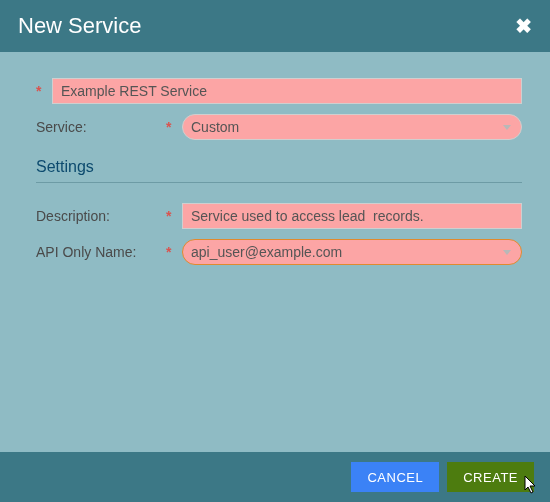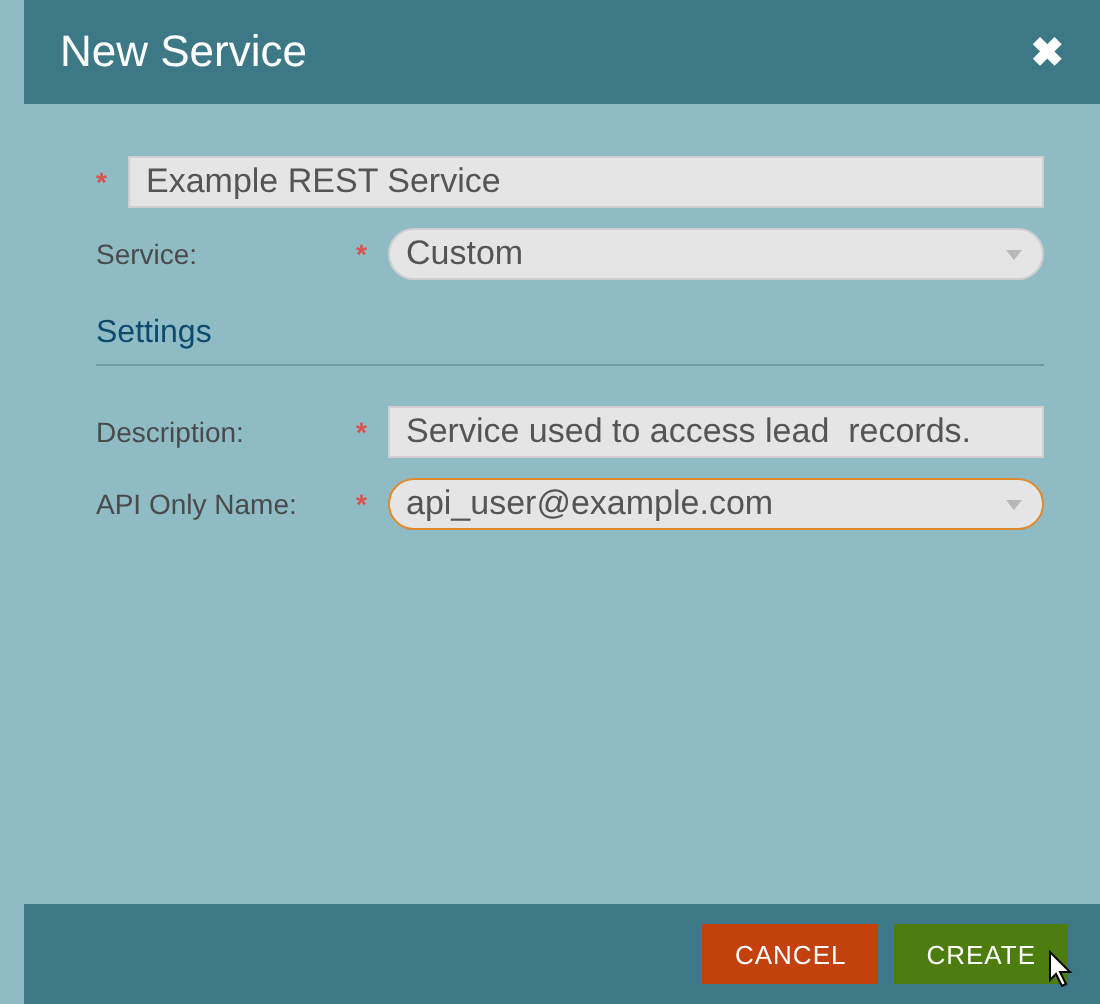--- a/index.html
+++ b/index.html
@@ -1,34 +1,34 @@
 <!DOCTYPE html>
 <html><head>
 <meta charset="utf-8">
 <style>
   * { box-sizing: border-box; margin: 0; padding: 0; }
   html, body { width: 550px; height: 502px; font-family: Arial, Helvetica, sans-serif; }
-  .dialog { width: 550px; height: 502px; background: #8fbbc4; display: flex; flex-direction: column; padding-left: 12px; }
+  .dialog { width: 550px; height: 502px; background: #8fbbc4; display: flex; flex-direction: column; }
   .titlebar { background: #3c7886; height: 52px; display: flex; align-items: center; justify-content: space-between; padding: 0 18px; }
   .titlebar h1 { color: #ffffff; font-weight: 400; font-size: 22px; }
   .close { color: #ffffff; font-size: 20px; font-weight: 700; cursor: pointer; }
   .body { flex: 1; padding: 26px 28px 10px 36px; color: #4a4a4a; font-size: 14px; }
   .row { display: flex; align-items: center; margin-bottom: 10px; }
   .lbl { width: 130px; color: #4a4a4a; }
   .req { width: 16px; color: #d9534f; font-weight: 700; text-align: left; }
   .field { flex: 1; position: relative; }
-  .field input, .field .select { width: 100%; height: 26px; border: 1px solid #cfcfcf; background: #e5e5e5; padding: 3px 8px; font-size: 17px; color: #555; font-family: inherit; }
+  .field input, .field .select { width: 100%; height: 26px; border: 1px solid #cfcfcf; background: #fca5a5; padding: 3px 8px; font-size: 14px; color: #555; font-family: inherit; }
   .field .select { display: flex; align-items: center; justify-content: space-between; cursor: pointer; border-radius: 13px; }
   .field .select.focus { border: 1px solid #e08a2e; }
   .caret { width: 0; height: 0; border-left: 4px solid transparent; border-right: 4px solid transparent; border-top: 5px solid #b8b8b8; margin-right: 2px; }
   .section { margin-top: 18px; margin-bottom: 20px; }
   .section h2 { font-weight: 400; font-size: 16px; color: #0c4a6e; padding-bottom: 6px; border-bottom: 1px solid #6d9ba5; }
   .footer { background: #3c7886; height: 50px; display: flex; align-items: center; justify-content: flex-end; padding: 0 16px; gap: 8px; }
   .btn { border: none; height: 30px; padding: 0 16px; font-size: 13px; letter-spacing: 0.5px; cursor: pointer; color: #fff; }
-  .btn-cancel { background: #c2410c; }
+  .btn-cancel { background: #3b82f6; }
   .btn-create { background: #4d7c0f; position: relative; }
   .cursor { position: absolute; right: -6px; bottom: -8px; font-size: 18px; color: #000; pointer-events: none; }
 </style>
 </head>
 <body>
 
 <div class="dialog">
 
   <div class="titlebar">
     <h1>New Service</h1>

